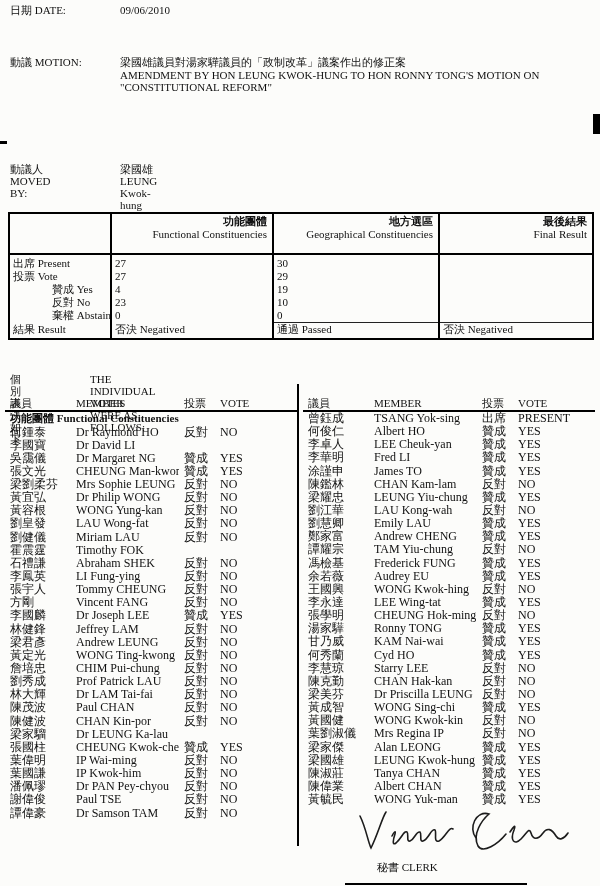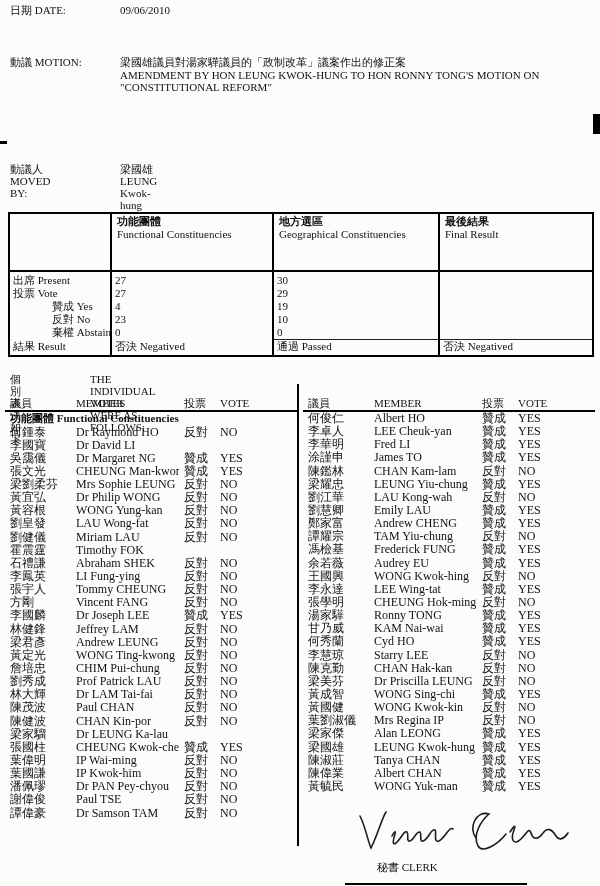--- a/index.html
+++ b/index.html
@@ -19,22 +19,22 @@
   .motion-text div { line-height:12.5px; }
   .movedby-block { position:absolute; top:163px; left:0; }
   .movedby-label { position:absolute; left:10px; top:0; }
   .movedby-value { position:absolute; left:120px; top:0; }
 
   
   .summary-wrap { position:absolute; top:212px; left:8px; }
   table.summary { border-collapse:collapse; width:584px; table-layout:fixed; }
   table.summary, table.summary th, table.summary td { border:2px solid #000; }
   table.summary thead th {
-    text-align:left; vertical-align:top; font-weight:normal;
-    height:58px; padding:1px 5px; line-height:13px;
+    text-align:right; vertical-align:top; font-weight:normal;
+    height:41px; padding:1px 5px; line-height:13px;
   }
   table.summary thead th .zh { font-weight:bold; }
   table.summary tbody td {
     border-top:none; border-bottom:none;
     height:13px; line-height:13px; padding:0 3px;
     overflow:hidden; white-space:nowrap;
   }
   table.summary tbody tr:first-child td { padding-top:2px; }
   table.summary tbody tr:last-child td { padding-bottom:2px; }
   table.summary td.indent { padding-left:42px; }
@@ -363,20 +363,26 @@
 
   <div class="vtable right">
     <div class="vhead">
       <span>議員</span>
       <span>MEMBER</span>
       <span>投票</span>
       <span>VOTE</span>
     </div>
     <div id="right-rows">
         <div class="mrow">
+          <span>曾鈺成</span>
+          <span>TSANG Yok-sing</span>
+          <span>出席</span>
+          <span>PRESENT</span>
+        </div>
+        <div class="mrow">
           <span>何俊仁</span>
           <span>Albert HO</span>
           <span>贊成</span>
           <span>YES</span>
         </div>
         <div class="mrow">
           <span>李卓人</span>
           <span>LEE Cheuk-yan</span>
           <span>贊成</span>
           <span>YES</span>

